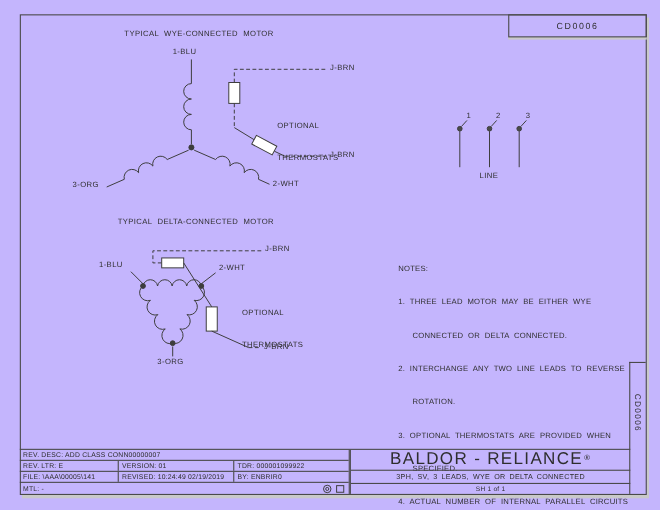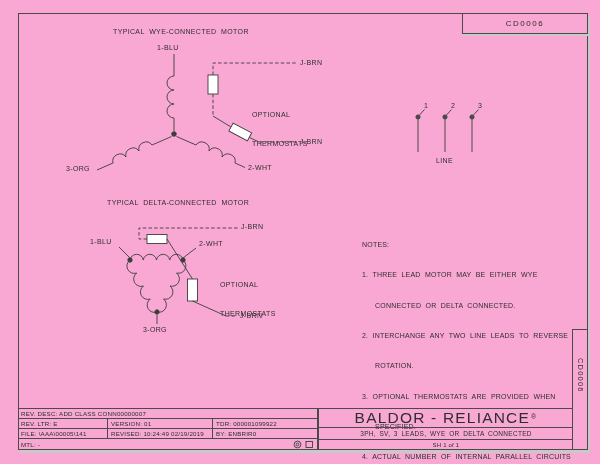--- a/index.html
+++ b/index.html
@@ -1,16 +1,16 @@
 <!DOCTYPE html>
 <html><head>
 <meta charset="utf-8">
 <style>
   html,body{margin:0;padding:0;background:#ffffff;}
-  .page{position:relative;width:600px;height:464px;background:#f9a8d4;overflow:hidden;
+  .page{position:relative;width:600px;height:464px;background:#c4b5fd;overflow:hidden;
         font-family:"Liberation Sans",sans-serif;color:#2e2e2e;}
   .frame{position:absolute;left:18px;top:13px;width:568px;height:435px;
          border:1.2px solid #4a4a4a;box-shadow:2px 3px 0 #c9c9c9;}
   .docnum-box{position:absolute;left:462px;top:13px;width:124px;height:19px;
          border:1.2px solid #4a4a4a;box-shadow:0 2px 0 #c9c9c9;
          display:flex;align-items:center;justify-content:center;
          font-size:8px;letter-spacing:1.5px;}
   .side-tab{position:absolute;left:572px;top:329px;width:14px;height:119px;
          border-left:1.2px solid #4a4a4a;border-top:1.2px solid #4a4a4a;
          display:flex;align-items:flex-start;justify-content:center;}

